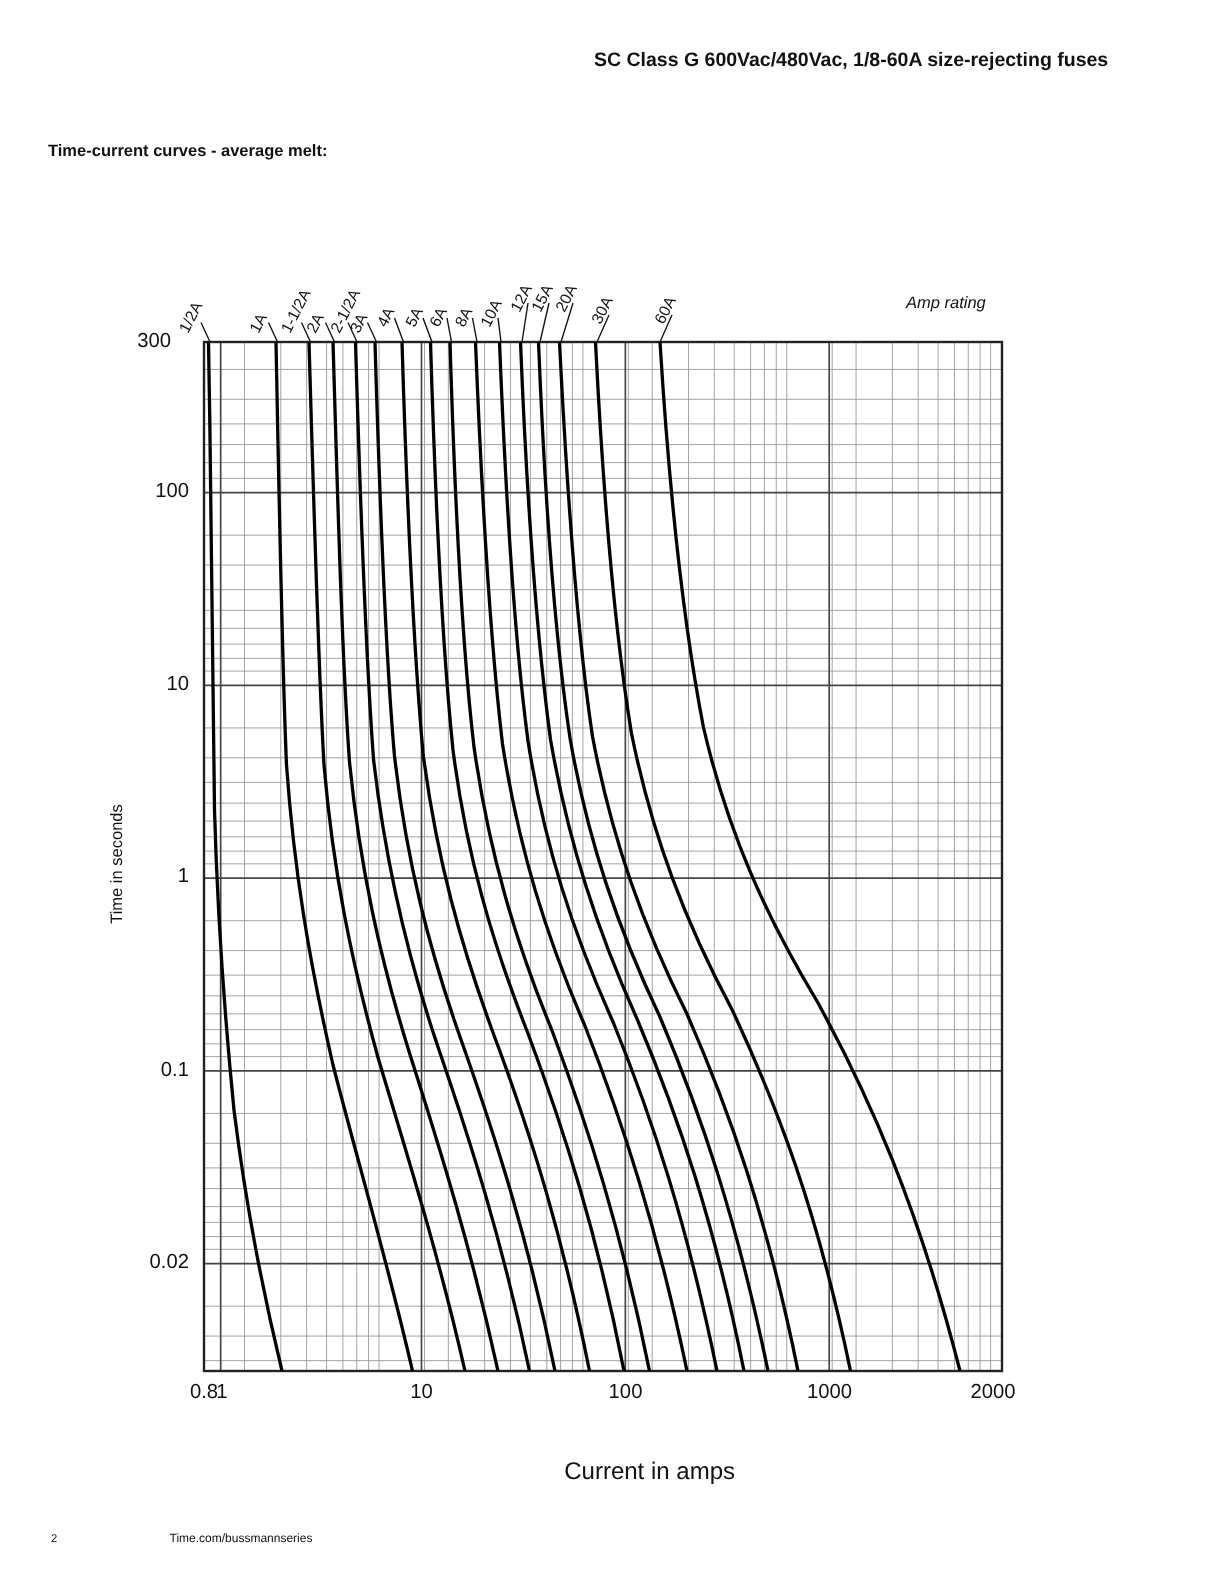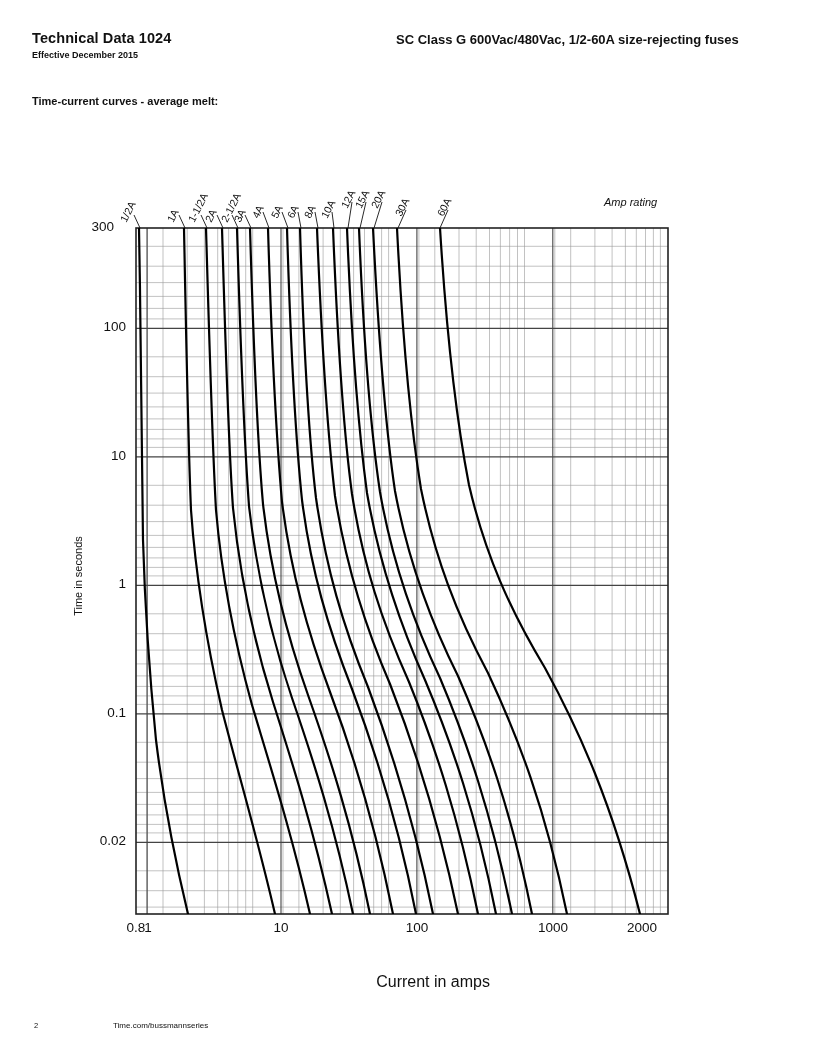--- a/index.html
+++ b/index.html
@@ -133,26 +133,22 @@
     white-space: nowrap;
     transform-origin: left bottom;
     transform: rotate(-63deg);
   }
 </style>
 </head>
 <body>
 
 <div class="page">
 
-  <div class="hdr-left">
-    <div class="hdr-title">Technical Data 1024</div>
-    <div class="hdr-sub">Effective December 2015</div>
-  </div>
-
-  <div class="hdr-right">SC Class G 600Vac/480Vac, 1/2-60A size-rejecting fuses</div>
+
+  <div class="hdr-right">SC Class G 600Vac/480Vac, 1/8-60A size-rejecting fuses</div>
 
   <div class="section-title">Time-current curves - average melt:</div>
 
   <div class="chart-area">
 
     <svg class="plot-svg" width="816" height="840">
       <defs>
         <clipPath id="plotclip">
           <rect x="136" y="88" width="532" height="686"></rect>
         </clipPath>
@@ -317,21 +313,21 @@
     <div class="ytick" style="left:80px; top:308px;">10</div>
     <div class="ytick" style="left:80px; top:436px;">1</div>
     <div class="ytick" style="left:80px; top:565px;">0.1</div>
     <div class="ytick" style="left:80px; top:693px;">0.02</div>
 
     <div class="xtick" style="left:106px; top:780px;">0.8</div>
     <div class="xtick" style="left:118px; top:780px;">1</div>
     <div class="xtick" style="left:251px; top:780px;">10</div>
     <div class="xtick" style="left:387px; top:780px;">100</div>
     <div class="xtick" style="left:523px; top:780px;">1000</div>
-    <div class="xtick" style="left:612px; top:780px;">2000</div>
+    <div class="xtick" style="left:632px; top:780px;">2000</div>
 
     <div class="axis-label-y">Time in seconds</div>
     <div class="axis-label-x">Current in amps</div>
   </div>
 
   <div class="footer-page">2</div>
   <div class="footer-url">Time.com/bussmannseries</div>
 
 </div>
 

